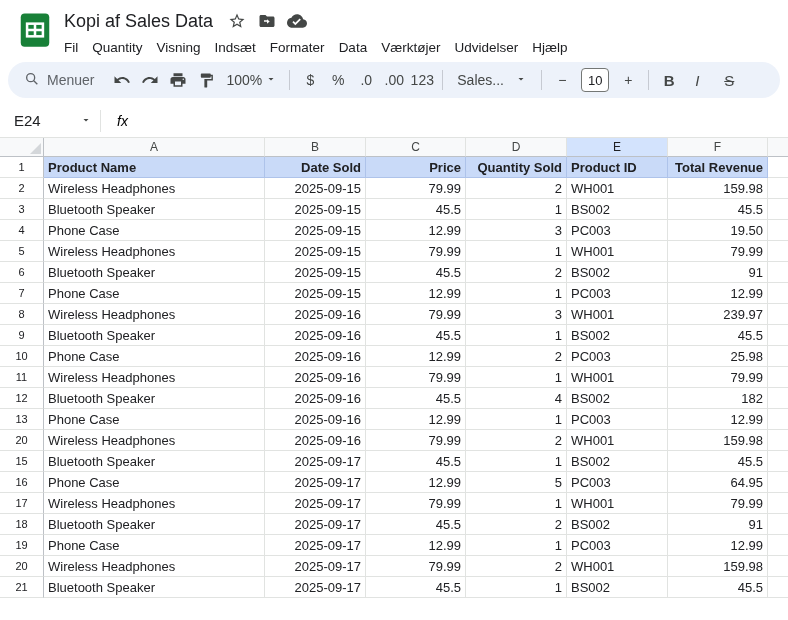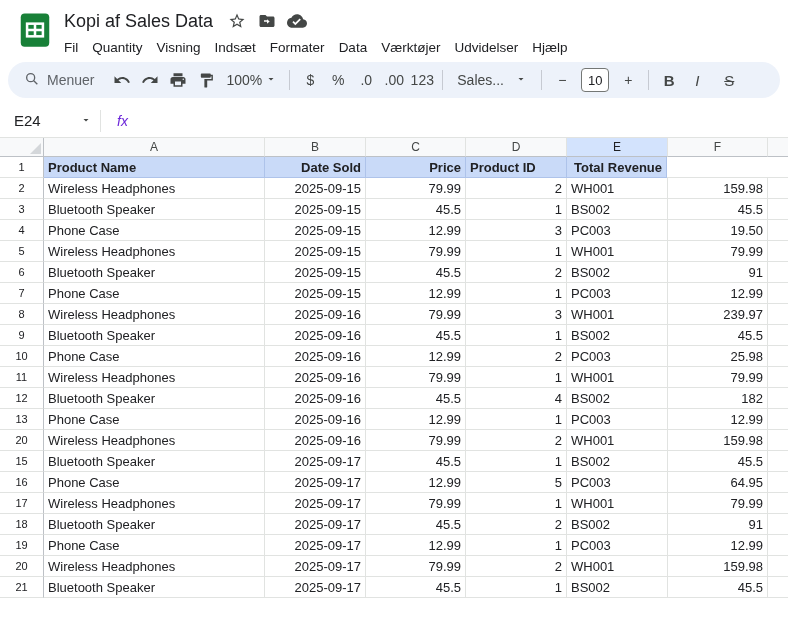--- a/index.html
+++ b/index.html
@@ -39,21 +39,21 @@
             display:flex;align-items:center;justify-content:center;font-size:13px;margin:0 5px;flex:0 0 auto;}
   .bold-b{font-weight:700;font-size:15px;}
   .italic-i{font-style:italic;font-size:15px;}
   .strike-s{text-decoration:line-through;font-size:15px;margin-left:4px;}
 
   
   .formula-bar{height:34px;display:flex;align-items:center;border-bottom:1px solid #e1e3e1;flex:0 0 auto;}
   .name-box{width:100px;display:flex;align-items:center;justify-content:space-between;
             padding:0 8px 0 14px;font-size:15px;height:100%;}
   .fb-sep{width:1px;height:22px;background:#e1e3e1;}
-  .fx{font-style:italic;color:#6d28d9;font-size:14px;margin-left:16px;}
+  .fx{font-style:italic;color:#000000;font-size:14px;margin-left:16px;}
   .formula-input{flex:1;height:100%;}
 
   
   .grid{flex:1;overflow:hidden;background:#fff;}
   .g-row{display:flex;height:21px;}
   .g-row.colhead{height:19px;}
   .g-corner{width:44px;flex:0 0 auto;position:relative;background:#f8f9fa;
             border-right:1px solid #bdc1c6;border-bottom:1px solid #bdc1c6;}
   .g-corner::after{content:"";position:absolute;right:2px;bottom:2px;width:0;height:0;
                    border-left:11px solid transparent;border-bottom:11px solid #d4d7da;}
@@ -198,20 +198,21 @@
         <div class="g-colh" style="width: 101px;">D</div>
         <div class="g-colh sel" style="width: 101px;">E</div>
         <div class="g-colh" style="width: 100px;">F</div>
         <div class="g-colh filler"></div>
       </div>
       <div class="g-row">
         <div class="g-rownum">1</div>
         <div class="g-cell al-left head" style="width: 221px;">Product Name</div>
         <div class="g-cell al-right head" style="width: 101px;">Date Sold</div>
         <div class="g-cell al-right head" style="width: 100px;">Price</div>
+        <div class="g-cell al-right head" style="width: 101px;">Quantity Sold</div>
         <div class="g-cell al-left head" style="width: 101px;">Product ID</div>
         <div class="g-cell al-right head" style="width: 100px;">Total Revenue</div>
         <div class="g-cell filler"></div>
       </div>
       <div class="g-row">
         <div class="g-rownum">2</div>
         <div class="g-cell al-left" style="width: 221px;">Wireless Headphones</div>
         <div class="g-cell al-right" style="width: 101px;">2025-09-15</div>
         <div class="g-cell al-right" style="width: 100px;">79.99</div>
         <div class="g-cell al-right" style="width: 101px;">2</div>

